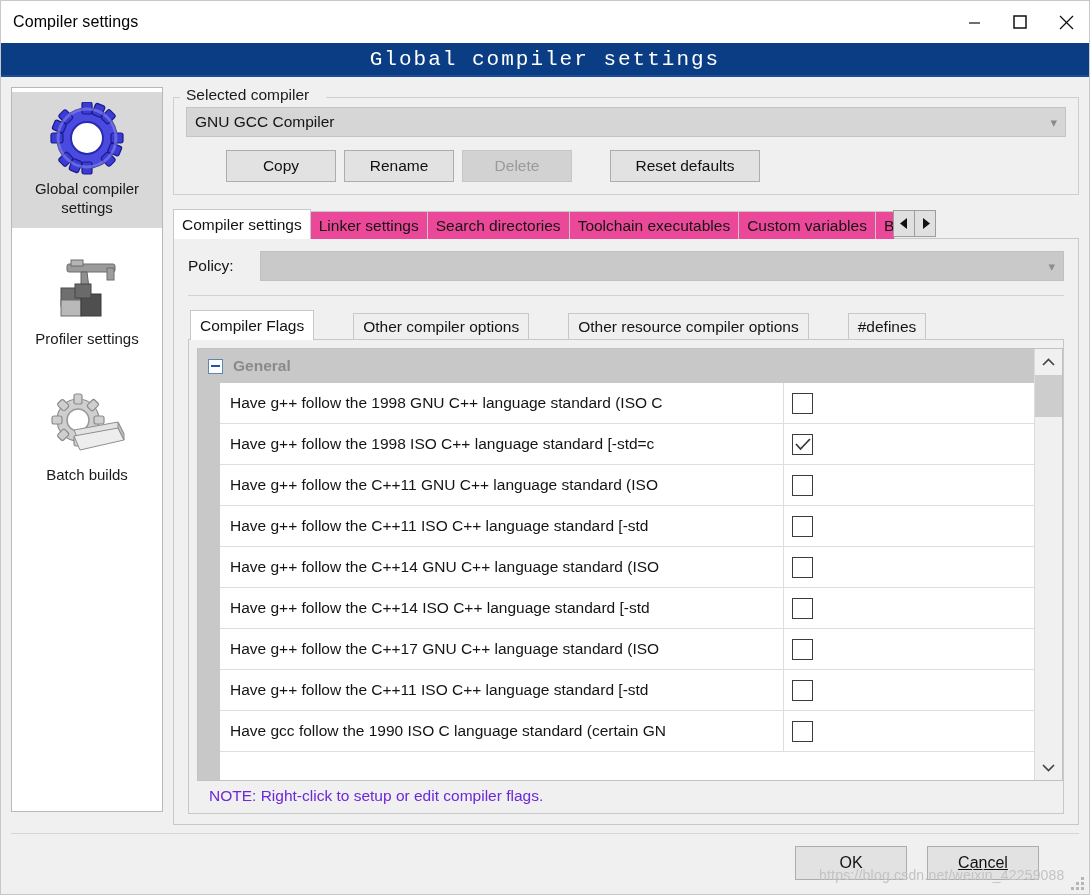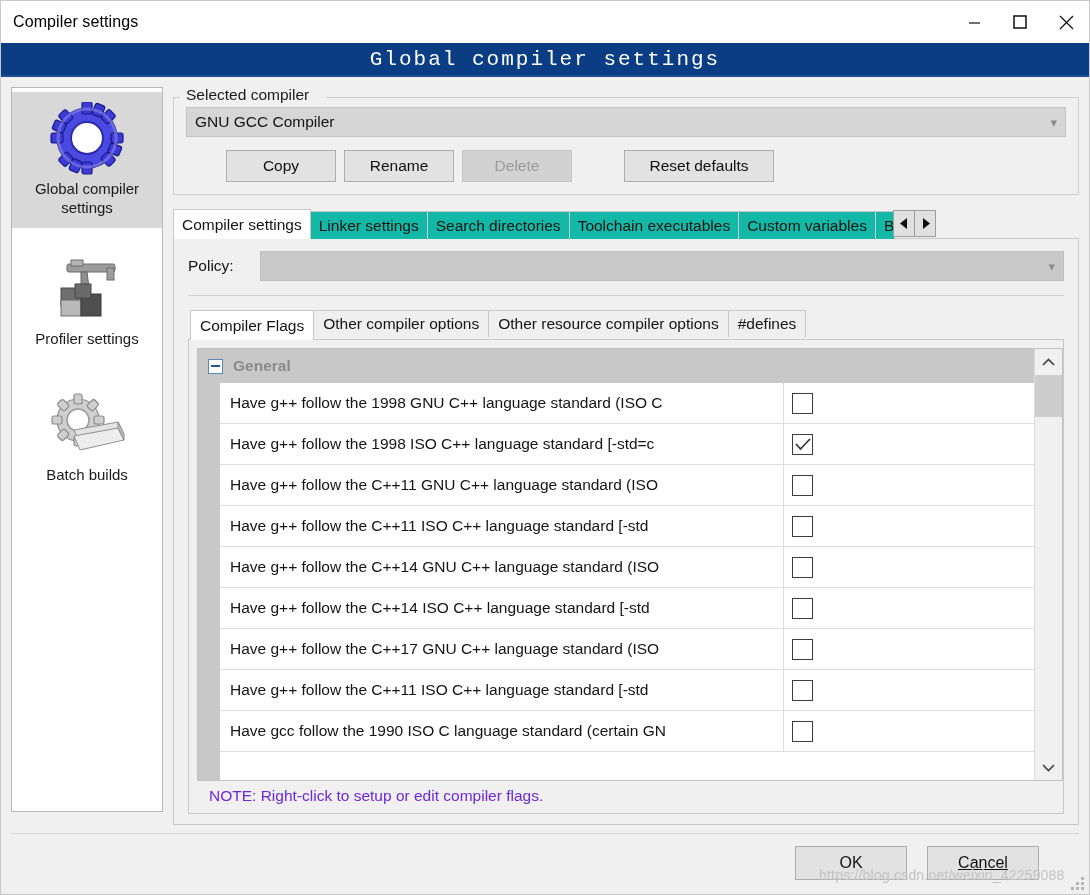--- a/index.html
+++ b/index.html
@@ -187,34 +187,34 @@
   }
   .btn.disabled {
     color: #9a9a9a;
     background: #d2d2d2;
     border-color: #c6c6c6;
   }
   .btn.set-default { margin-left: 175px; width: 142px; }
   .btn.copy   { margin-left: 40px; width: 110px; }
   .btn.rename { margin-left: 8px;  width: 110px; }
   .btn.delete { margin-left: 8px;  width: 110px; }
-  .btn.reset  { margin-left: 52px; width: 150px; }
+  .btn.reset  { margin-left: 38px; width: 150px; }
 
   
   .tabstrip {
     display: flex;
     align-items: flex-end;
     margin-top: 14px;
     height: 30px;
     position: relative;
   }
   .tab {
     height: 28px;
     padding: 0 8px;
-    background: #14b8a6;
+    background: #ec4899;
     border: 1px solid #c8c8c8;
     border-bottom: none;
     margin-right: -1px;
     display: flex; align-items: center;
     font-size: 15.5px;
     color: #141414;
     white-space: nowrap;
     box-sizing: border-box;
   }
   .tab.active {
@@ -279,23 +279,25 @@
   .policy-combo .caret { margin-left: auto; color: #8d8d8d; font-size: 13px; }
 
   .hr {
     border-top: 1px solid #d2d2d2;
     margin: 10px 0 0 0;
   }
 
   
   .inner-tabstrip {
     display: flex;
+    align-items: flex-end;
     height: 30px;
     margin-top: 14px;
     padding-left: 2px;
+    gap: 40px;
   }
   .inner-tab {
     height: 27px;
     padding: 0 9px;
     background: #efefef;
     border: 1px solid #c8c8c8;
     border-bottom: none;
     margin-right: -1px;
     display: flex; align-items: center;
     font-size: 15.5px;

